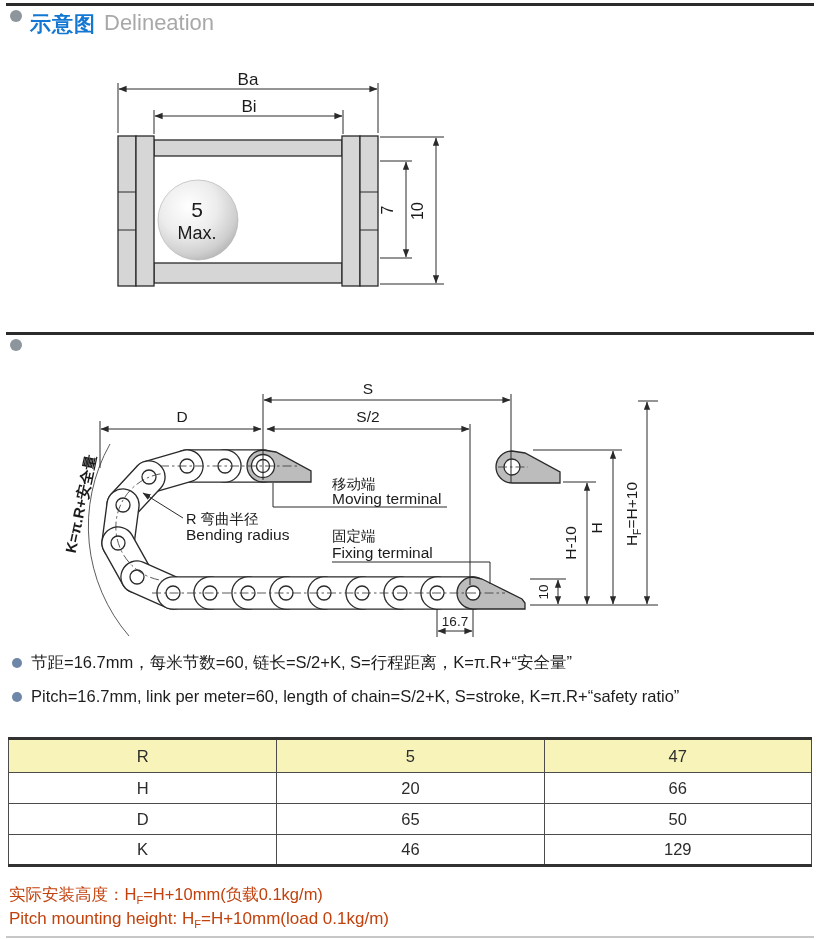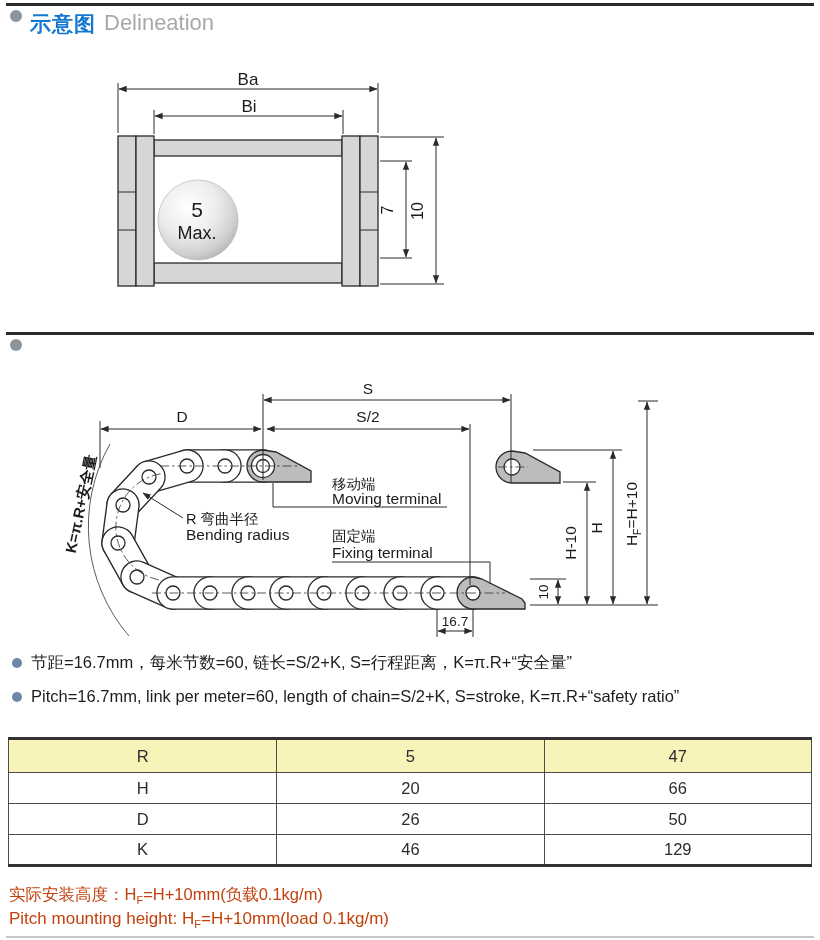--- a/index.html
+++ b/index.html
@@ -228,21 +228,21 @@
       <td>5</td>
       <td>47</td>
     </tr>
     <tr>
       <td>H</td>
       <td>20</td>
       <td>66</td>
     </tr>
     <tr>
       <td>D</td>
-      <td>26</td>
+      <td>65</td>
       <td>50</td>
     </tr>
     <tr>
       <td>K</td>
       <td>46</td>
       <td>129</td>
     </tr>
   </tbody>
 </table>
 

